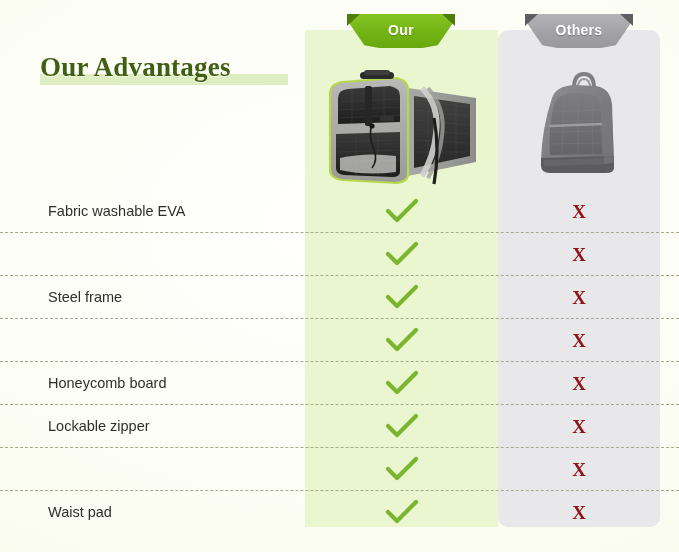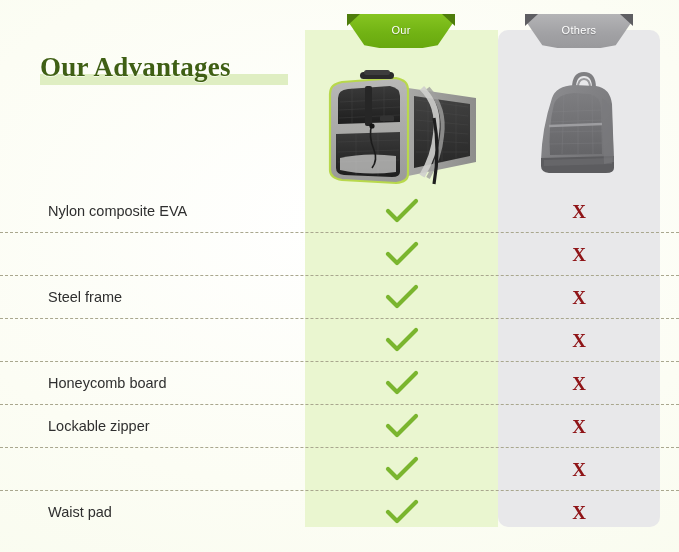--- a/index.html
+++ b/index.html
@@ -59,21 +59,21 @@
     clip-path:polygon(0% 0%,100% 0%,100% 18%,84% 92%,70% 100%,30% 100%,16% 92%,0% 18%);
     border-radius:7px 7px 0 0;
   }
   .badge .notch{
     position:absolute;top:0;width:13px;height:12px;
   }
   .badge .notch.l{left:0;clip-path:polygon(0 0,100% 0,0 100%);}
   .badge .notch.r{right:0;clip-path:polygon(0 0,100% 0,100% 100%);}
   .badge .blabel{
     position:relative;z-index:3;
-    font-size:11px;font-weight:normal;color:#ffffff;
+    font-size:14px;font-weight:bold;color:#ffffff;
     letter-spacing:.3px;
     text-shadow:0 1px 1px rgba(0,0,0,.25);
     margin-bottom:3px;
   }
   #badge-our{left:347px;}
   #badge-our .ribbon{background:linear-gradient(180deg,#86c521 0%,#72b314 55%,#68a80f 100%);}
   #badge-our .notch{background:#4e7d0b;}
   #badge-others{left:525px;}
   #badge-others .ribbon{background:linear-gradient(180deg,#b4b4b6 0%,#a2a2a5 55%,#99999c 100%);}
   #badge-others .notch{background:#5e5e62;}
@@ -244,21 +244,21 @@
     <path d="M27 68 L80 66" fill="none" stroke="#9d9da0" stroke-width="2.4"></path>
 
     <path d="M19 100 L92 98 L92 110 Q92 115 84 115 L27 115 Q19 114 19 108 Z" fill="#5c5c5f"></path>
     <path d="M22 102 L90 100 L90 106 L22 108 Z" fill="#6b6b6e" opacity=".7"></path>
 
     <path d="M80 40 Q90 46 90 60 L92 104 L82 106 L80 60 Z" fill="#7a7a7d" opacity=".6"></path>
   </svg>
 
   <div id="table">
       <div class="row">
-        <div class="feat">Nylon composite EVA</div>
+        <div class="feat">Fabric washable EVA</div>
         <div class="cell our">
           <span>
             <svg class="check" width="34" height="26" viewBox="0 0 34 26" aria-hidden="true">
               <path d="M3 13 L12 22 L31 3" fill="none" stroke="#7ab52e" stroke-width="4.2" stroke-linecap="round" stroke-linejoin="round"></path>
             </svg>
           </span>
         </div>
         <div class="cell others">
           <span class="xmark">X</span>
         </div>

